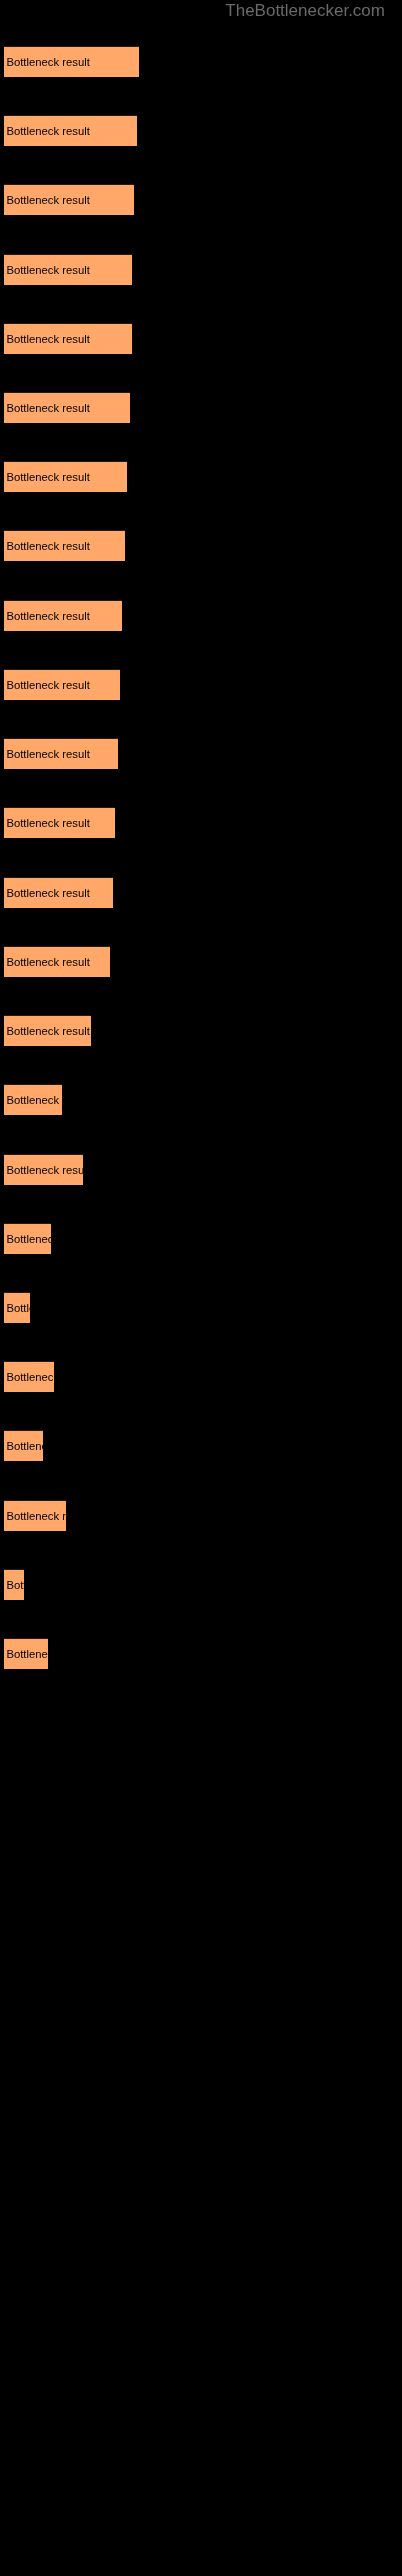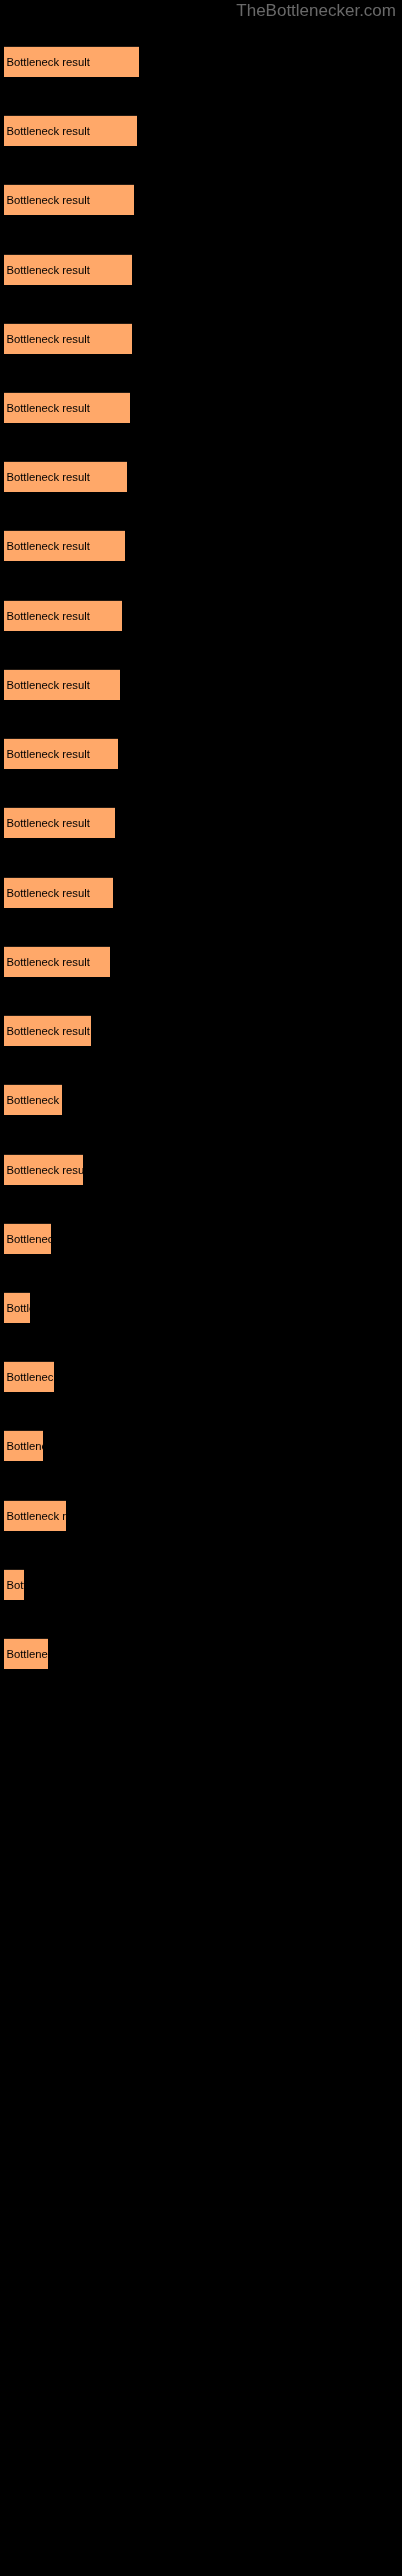--- a/index.html
+++ b/index.html
@@ -17,21 +17,21 @@
   }
   #page {
     position: relative;
     width: 403px;
     height: 2576px;
     background: #000000;
   }
   #site-title {
     position: absolute;
     top: 0px;
-    right: 7px;
+    right: 18px;
     font-family: "Liberation Sans", sans-serif;
     font-size: 17px;
     line-height: 21px;
     color: #696969;
     letter-spacing: 0px;
     white-space: nowrap;
     text-align: left;
   }
   #chart-area {
     position: absolute;

